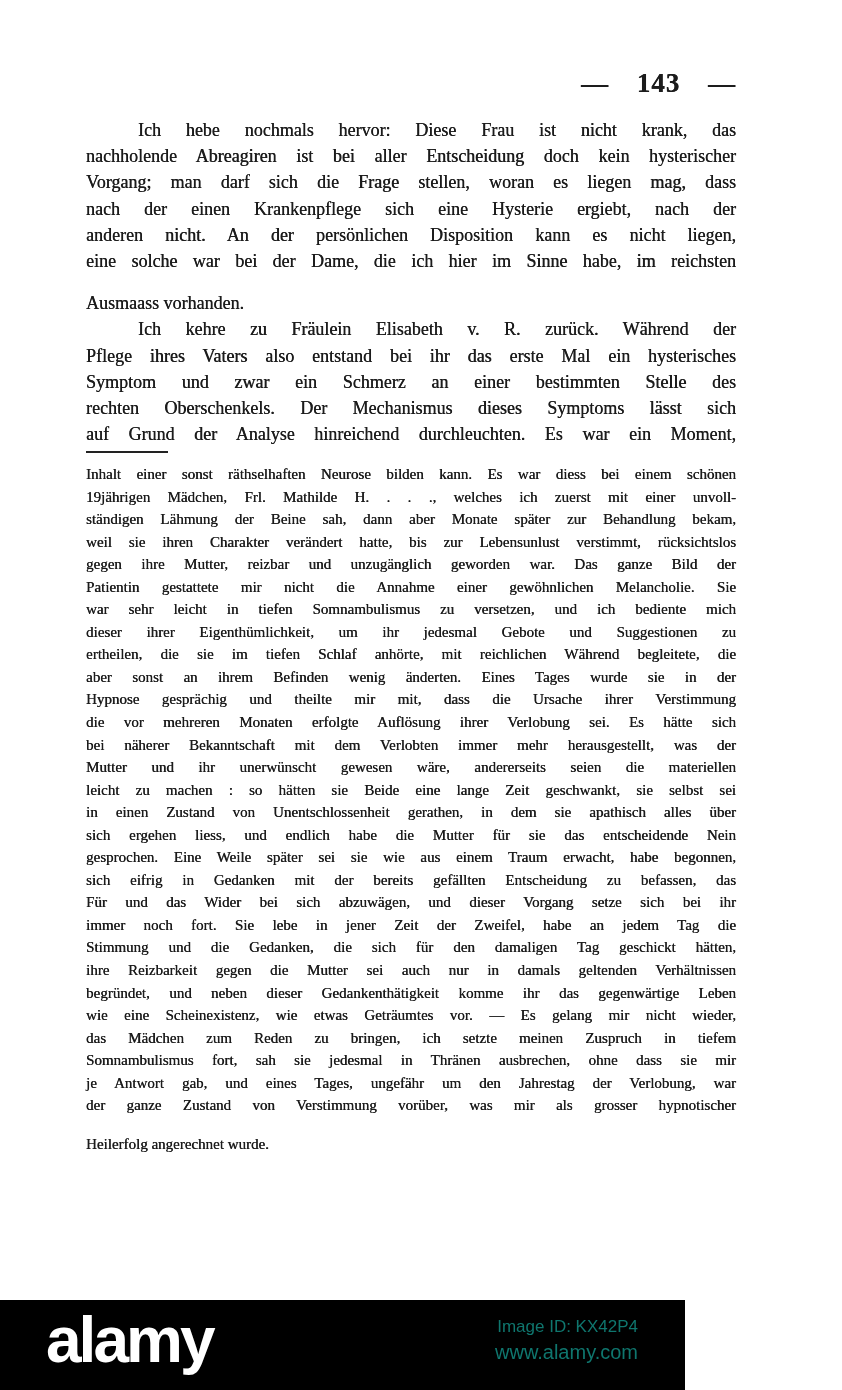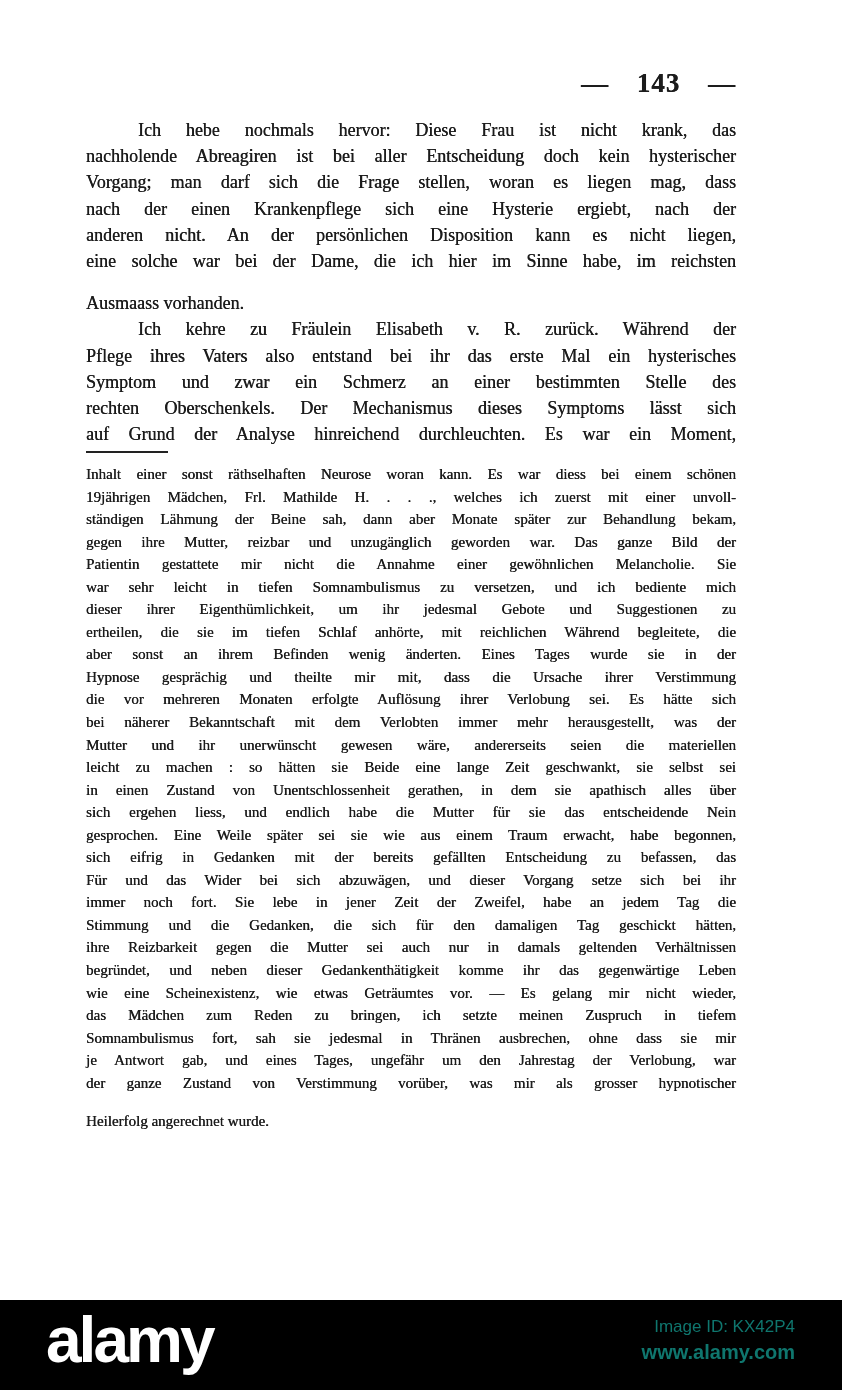--- a/index.html
+++ b/index.html
@@ -63,21 +63,21 @@
     text-align-last: left;
     margin-top: 16px;
   }
   .tline.indent {
     text-indent: 52px;
   }
   .watermark-bar {
     position: absolute;
     top: 1300px;
     left: 0;
-    width: 842px;
+    width: 685px;
     height: 90px;
     background: #000000;
     font-family: "Liberation Sans", sans-serif;
   }
   .alamy-logo {
     position: absolute;
     left: 46px;
     top: 8px;
     color: #ffffff;
     font-size: 64px;
@@ -93,21 +93,21 @@
     color: #0f766e;
   }
   .image-id {
     font-size: 17px;
     line-height: 24px;
     font-weight: normal;
   }
   .alamy-url {
     font-size: 20px;
     line-height: 27px;
-    font-weight: bold;
+    font-weight: normal;
     text-align: center;
   }
 </style>
 </head>
 <body>
 
 <div class="page">
 
   <div class="page-header">— 143 —</div>
 
@@ -126,23 +126,24 @@
         <div class="tline">Pflege ihres Vaters also entstand bei ihr das erste Mal ein hysterisches</div>
         <div class="tline">Symptom und zwar ein Schmerz an einer bestimmten Stelle des</div>
         <div class="tline">rechten Oberschenkels. Der Mechanismus dieses Symptoms lässt sich</div>
         <div class="tline">auf Grund der Analyse hinreichend durchleuchten. Es war ein Moment,</div>
       </div>
   </div>
 
   <div class="footnote-rule"></div>
 
   <div class="footnote">
-      <div class="tline">Inhalt einer sonst räthselhaften Neurose woran kann. Es war diess bei einem schönen</div>
+      <div class="tline">Inhalt einer sonst räthselhaften Neurose bilden kann. Es war diess bei einem schönen</div>
       <div class="tline">19jährigen Mädchen, Frl. Mathilde H. . . ., welches ich zuerst mit einer unvoll-</div>
       <div class="tline">ständigen Lähmung der Beine sah, dann aber Monate später zur Behandlung bekam,</div>
+      <div class="tline">weil sie ihren Charakter verändert hatte, bis zur Lebensunlust verstimmt, rücksichtslos</div>
       <div class="tline">gegen ihre Mutter, reizbar und unzugänglich geworden war. Das ganze Bild der</div>
       <div class="tline">Patientin gestattete mir nicht die Annahme einer gewöhnlichen Melancholie. Sie</div>
       <div class="tline">war sehr leicht in tiefen Somnambulismus zu versetzen, und ich bediente mich</div>
       <div class="tline">dieser ihrer Eigenthümlichkeit, um ihr jedesmal Gebote und Suggestionen zu</div>
       <div class="tline">ertheilen, die sie im tiefen Schlaf anhörte, mit reichlichen Während begleitete, die</div>
       <div class="tline">aber sonst an ihrem Befinden wenig änderten. Eines Tages wurde sie in der</div>
       <div class="tline">Hypnose gesprächig und theilte mir mit, dass die Ursache ihrer Verstimmung</div>
       <div class="tline">die vor mehreren Monaten erfolgte Auflösung ihrer Verlobung sei. Es hätte sich</div>
       <div class="tline">bei näherer Bekanntschaft mit dem Verlobten immer mehr herausgestellt, was der</div>
       <div class="tline">Mutter und ihr unerwünscht gewesen wäre, andererseits seien die materiellen</div>

